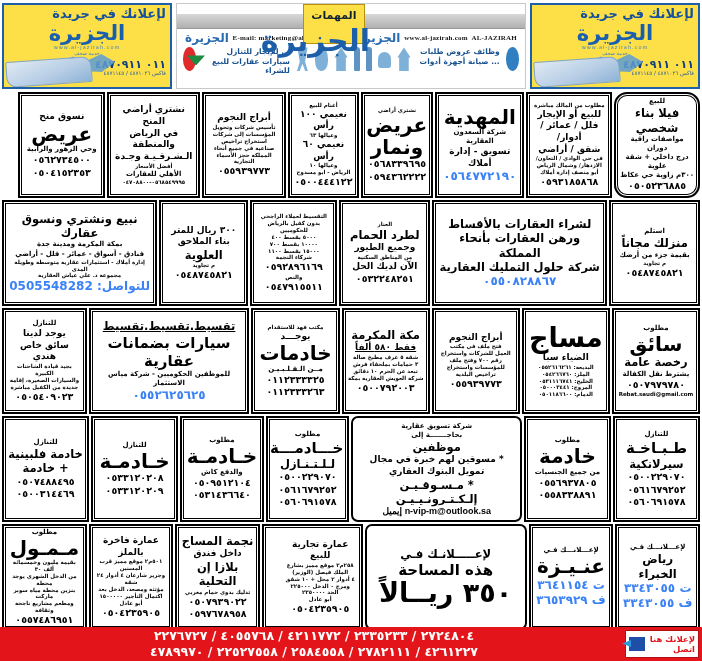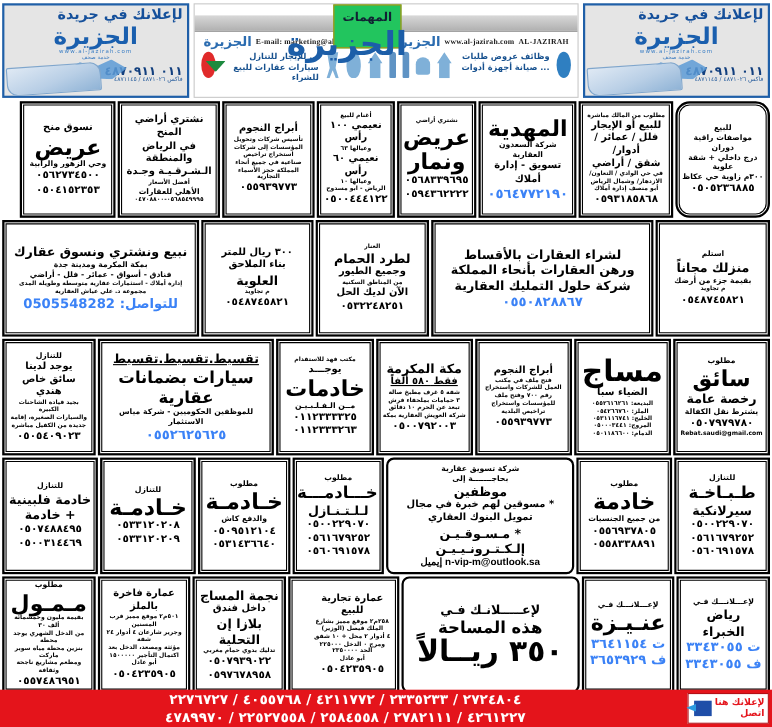--- a/index.html
+++ b/index.html
@@ -11,21 +11,21 @@
     overflow: hidden;
   }
   .page { position: relative; width: 702px; height: 661px; background: #fff; }
 
   
   .masthead { display: flex; height: 92px; width: 702px; align-items: stretch; }
   .mast-cell { position: relative; }
 
   .promo-box {
     width: 170px; height: 86px; margin: 3px 2px;
-    border: 2px solid #1f5fa8; background: #e5e5e5;
+    border: 2px solid #1f5fa8; background: #fde047;
     display: flex; flex-direction: column; align-items: flex-start;
     padding: 2px 4px; position: relative; overflow: hidden;
   }
   .promo-top {
     font-size: 13px; font-weight: bold; color: #15509b;
     letter-spacing: -0.3px; line-height: 1.05; width: 100%; text-align: right;
   }
   .promo-logo {
     font-size: 21px; font-weight: bold; color: #1a5fae;
     line-height: 1; margin-top: 2px; width: 100%; text-align: center;
@@ -69,21 +69,21 @@
   .ico-house { background:#7fb0d8; clip-path: polygon(50% 0,100% 42%,86% 42%,86% 100%,14% 100%,14% 42%,0 42%); }
   .ico-tree { background:#7fb0d8; border-radius:50% 50% 45% 45%; }
   .ico-car { background:#7fb0d8; border-radius: 8px 8px 3px 3px; height: 16px; margin-top:5px;}
   .ico-person { background:#5f93c4; width:12px; border-radius:6px 6px 2px 2px; margin:0 auto;}
   .ico-chair { background:#7fb0d8; clip-path: polygon(12% 0,88% 0,70% 60%,92% 100%,72% 100%,50% 68%,28% 100%,8% 100%,30% 60%); }
   .ico-circ { border-radius:50%; background:#e02a2a; }
   .ico-circ:after{content:"";position:absolute;left:4px;top:8px;width:18px;height:10px;background:#1d8a3f;clip-path:polygon(0 0,100% 0,50% 100%);}
   .band-txt { font-size: 7.5px; color:#17518f; font-weight:bold; line-height:1.25; text-align:right; }
   .yellow-tab {
     position: absolute; top: 0; width: 62px; height: 40px;
-    background: #22c55e; border: 1px solid #b8900c;
+    background: #fde047; border: 1px solid #b8900c;
   }
   .yellow-tab span { display:block; text-align:center; font-size:11px; font-weight:bold; color:#123; padding-top:4px;}
   .big-ar {
     position: absolute; top: 22px; font-size: 30px; font-weight: bold;
     color: #1c5ea8; line-height: 1;
   }
 
   
   .grid { padding: 0 2px; }
   .row { display: flex; align-items: stretch; gap: 2px; margin-bottom: 2px; }
@@ -112,21 +112,21 @@
   
   .footer {
     position: absolute; bottom: 0; left: 0; width: 702px; height: 34px;
     background: #e4141b; display: flex; align-items: center;
     justify-content: space-between; padding: 0 3px;
   }
   .foot-nums { color: #fff; font-weight: bold; font-size: 12.5px; line-height: 1.25;
                letter-spacing: .4px; text-align: center; flex: 1; }
   .foot-btn {
     background:#fff; border:1px solid #b40f16; width: 74px; height: 28px;
-    display:flex; align-items:center; justify-content:flex-start; gap:3px; padding:0 3px;
+    display:flex; align-items:center; justify-content:space-between; gap:3px; padding:0 3px;
   }
   .foot-btn-txt { color:#e4141b; font-size: 8.5px; font-weight:bold; line-height:1.2; text-align:right;}
   .foot-btn-ico { width:16px; height:14px; background:#1f4ea8; position:relative; }
   .foot-btn-ico:after{content:"";position:absolute;left:-7px;top:3px;width:9px;height:7px;background:#2b9be0;
     clip-path: polygon(100% 0,100% 100%,0 50%);}
 </style>
 </head>
 <body>
 
 <div class="page">
@@ -194,20 +194,21 @@
         <div class="promo-fax">فاكس ٤٨٧١٠٢٦ / ٤٨٧١١٤٥</div>
         <div class="news-roll"></div>
       </div>
     </div>
   </div>
 
   <div class="grid" id="ad-grid">
       <div class="row" style="height: 106px;">
         <div class="ad inner" style="flex: 88 1 0px; border-radius: 13px;">
           <div class="l-xs wide">للبيع</div>
+          <div class="l-md wide">فيلا بناء شخصي</div>
           <div class="l-xs wide">مواصفات راقية دوران</div>
           <div class="l-xs wide">درج داخلي + شقة علوية</div>
           <div class="l-xs wide">٣٠٠م زاوية حي عكاظ</div>
           <div class="l-num wide">٠٥٠٥٢٣٦٨٨٥</div>
         </div>
         <div class="ad inner" style="flex: 88 1 0px;">
           <div class="l-tiny wide">مطلوب من المالك مباشرة</div>
           <div class="l-sm wide">للبيع أو الإيجار</div>
           <div class="l-sm wide">فلل / عمائر / أدوار/</div>
           <div class="l-sm wide">شقق / أراضي</div>
@@ -277,20 +278,31 @@
           <div class="l-md wide">شركة حلول التمليك العقارية</div>
           <div class="l-numlg wide">٠٥٥٠٨٢٨٨٦٧</div>
         </div>
         <div class="ad inner" style="flex: 88 1 0px;">
           <div class="l-tiny wide">العنار</div>
           <div class="l-md wide">لطرد الحمام</div>
           <div class="l-sm wide">وجميع الطيور</div>
           <div class="l-tiny wide">من المناطق السكنية</div>
           <div class="l-sm wide">الآن لديك الحل</div>
           <div class="l-num wide">٠٥٣٢٢٤٨٢٥١</div>
+        </div>
+        <div class="ad inner" style="flex: 84 1 0px;">
+          <div class="l-tiny wide">التقسيط لعملاء الراجحي</div>
+          <div class="l-tiny wide">بدون كفيل بالرياض للحكوميين</div>
+          <div class="l-tiny wide">٥٠٠٠ بقسط ٤٠٠</div>
+          <div class="l-tiny wide">١٠٠٠٠ بقسط ٧٠٠</div>
+          <div class="l-tiny wide">١٥٠٠٠ بقسط ١١٠٠</div>
+          <div class="l-tiny wide">شركاء النجمة</div>
+          <div class="l-num wide">٠٥٩٢٨٩٦١٦٩</div>
+          <div class="l-tiny wide">والنص</div>
+          <div class="l-num wide">٠٥٤٧٩١٥٥١١</div>
         </div>
         <div class="ad inner" style="flex: 86 1 0px;">
           <div class="l-sm wide">٣٠٠ ريال للمتر</div>
           <div class="l-sm wide">بناء الملاحق</div>
           <div class="l-md wide">العلوية</div>
           <div class="l-tiny wide">م تجاويد</div>
           <div class="l-num wide">٠٥٤٨٧٤٥٨٢١</div>
         </div>
         <div class="ad inner" style="flex: 160 1 0px;">
           <div class="l-md wide">نبيع ونشتري ونسوق عقارك</div>

